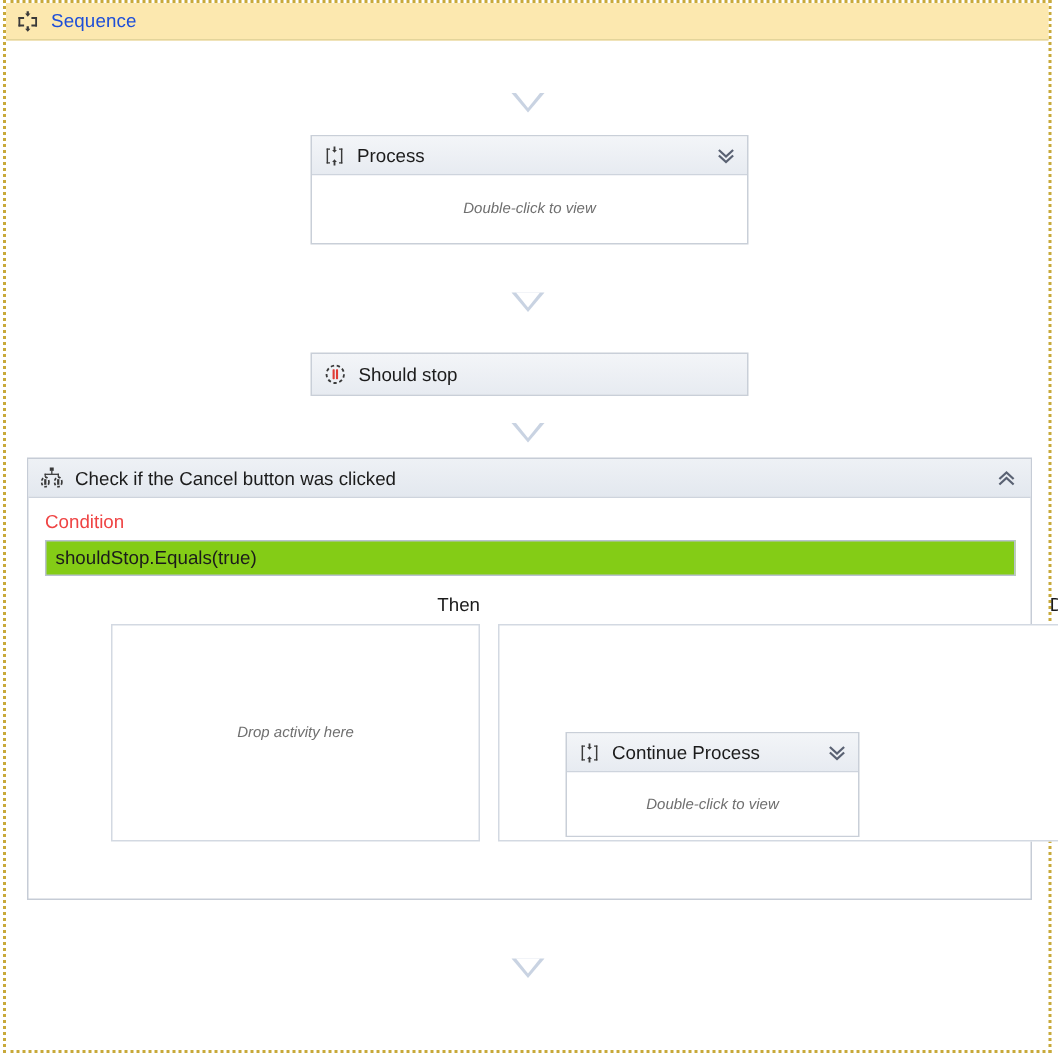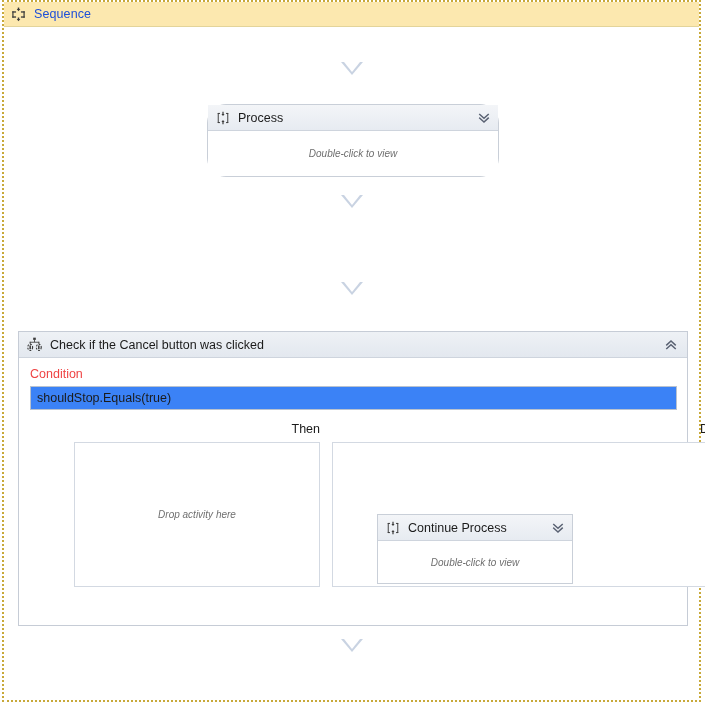--- a/index.html
+++ b/index.html
@@ -158,21 +158,21 @@
   .field-label {
     font-size: 12.5px;
     color: #ef4444;
     margin-bottom: 5px;
   }
   #condition-input {
     box-sizing: border-box;
     width: 100%;
     height: 24px;
     border: 1px solid #b9c2cf;
-    background: #3b82f6;
+    background: #84cc16;
     font-family: "Liberation Sans", sans-serif;
     font-size: 12.5px;
     color: #1b1b1b;
     padding: 0 6px;
     outline: none;
   }
 
   .branches {
     display: flex;
     margin-top: 12px;
@@ -242,21 +242,21 @@
     </span>
     <span class="title">Sequence</span>
   </div>
 
   <div id="sequence-body">
 
     <div class="connector" style="top:35px;">
       <div class="tri"></div>
     </div>
 
-    <div class="card" style="left:203px; top:77px; width:292px; height:73px;border-radius:19px;">
+    <div class="card" style="left:203px; top:63px; width:292px; height:73px;">
       <div class="card-header">
         <span class="icon">
           <svg width="14" height="14" viewBox="0 0 16 16">
             <g fill="#3a3a3a">
               <path d="M7.3 0.8h1.4v3.1H7.3z"></path>
               <path d="M6.2 3.4h3.6L8 5.6z"></path>
               <path d="M7.3 12.1h1.4v3.1H7.3z"></path>
               <path d="M6.2 10.4h3.6L8 12.6z" transform="rotate(180 8 11.5)"></path>
               <path d="M2 2.2h1.1v11.6H2z"></path>
               <path d="M2 2.2h2.6v1.1H2z"></path>
@@ -279,26 +279,40 @@
       </div>
       <div class="card-body" style="height:45px;">
         <span class="hint">Double-click to view</span>
       </div>
     </div>
 
     <div class="connector" style="top:168px;">
       <div class="tri"></div>
     </div>
 
+    <div class="simple-activity" style="left:203px; top:208px; width:292px; height:29px;">
+      <span class="icon">
+        <svg width="15" height="15" viewBox="0 0 16 16">
+          <g fill="none" stroke="#3a3a3a" stroke-width="1.3" stroke-dasharray="2.4 1.9">
+            <circle cx="8" cy="8" r="6.2"></circle>
+          </g>
+          <g fill="#e03a35">
+            <rect x="6.1" y="4.5" width="1.5" height="7" rx="0.4"></rect>
+            <rect x="8.5" y="4.5" width="1.5" height="7" rx="0.4"></rect>
+          </g>
+        </svg>
+      </span>
+      <span class="label">Should stop</span>
+    </div>
 
     <div class="connector" style="top:255px;">
       <div class="tri"></div>
     </div>
 
-    <div id="if-block" style="left:14px; top:304px; width:670px; height:295px;">
+    <div id="if-block" style="left:14px; top:278px; width:670px; height:295px;">
 
       <div id="if-header">
         <span class="icon">
           <svg width="15" height="15" viewBox="0 0 16 16">
             <g fill="#3a3a3a">
               <rect x="6.6" y="0.7" width="2.8" height="2.4"></rect>
               <rect x="7.6" y="3.1" width="0.9" height="2.3"></rect>
               <rect x="2.9" y="5.1" width="10.2" height="0.9"></rect>
               <rect x="2.9" y="5.1" width="0.9" height="2.2"></rect>
               <rect x="12.2" y="5.1" width="0.9" height="2.2"></rect>

